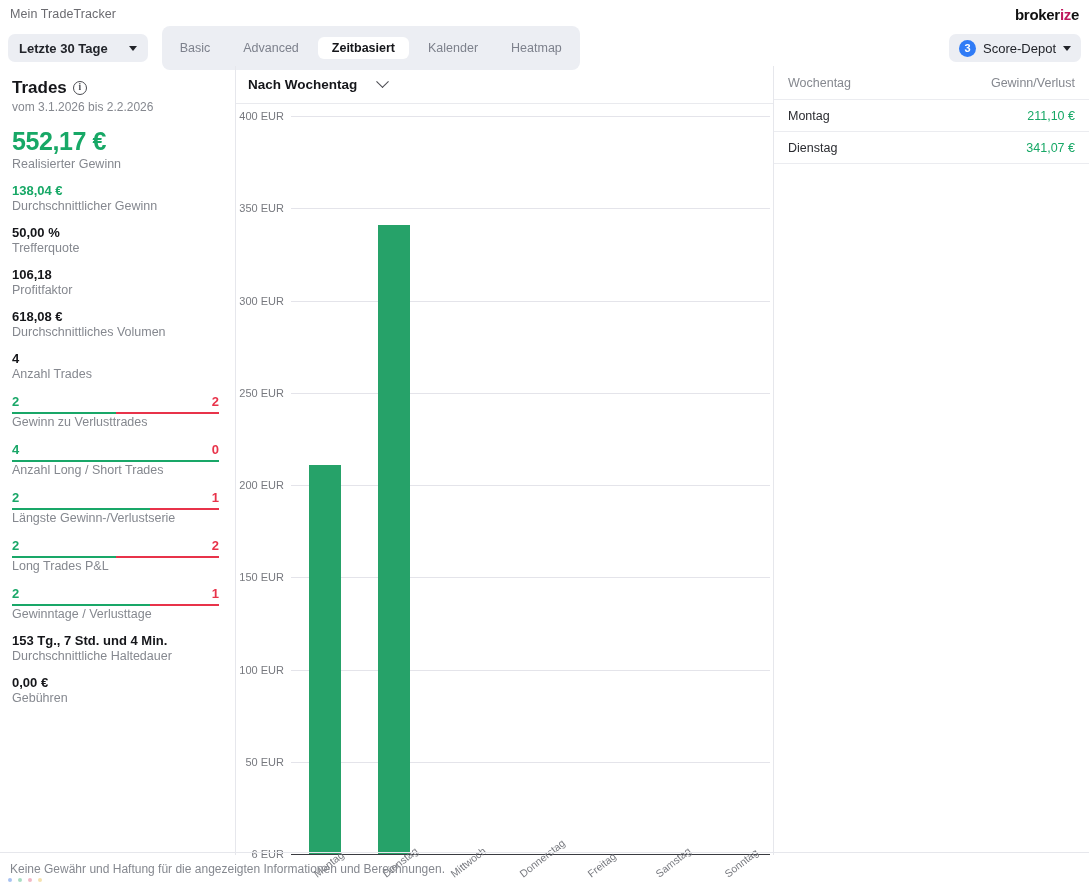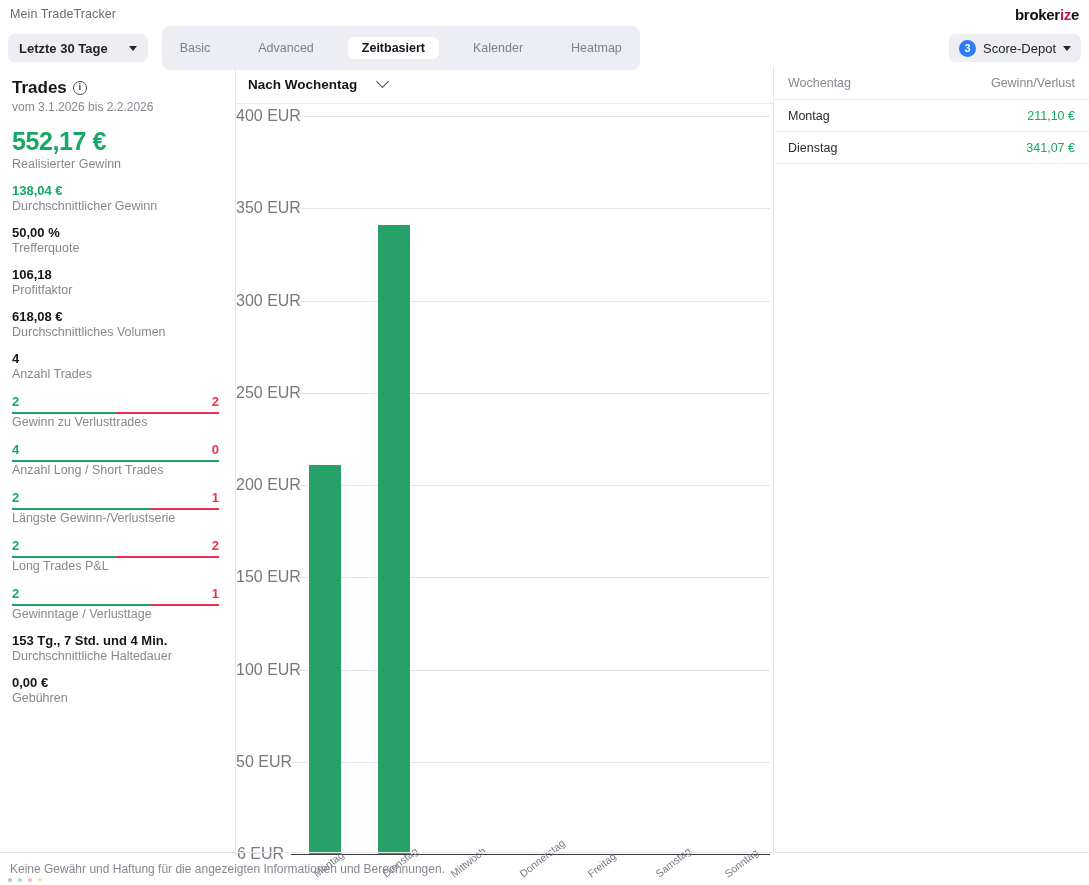--- a/index.html
+++ b/index.html
@@ -33,21 +33,21 @@
     padding: 0 11px; font-size: 13px; font-weight: 600; color: #22242a;
     font-family: "Liberation Sans", sans-serif; cursor: pointer;
   }
   .caret {
     width: 0; height: 0; border-left: 4.5px solid transparent;
     border-right: 4.5px solid transparent; border-top: 5.5px solid #22242a;
     display: inline-block;
   }
   .tabs {
     margin-left: 14px; background: #eceef3; border-radius: 8px;
-    height: 44px; display: flex; align-items: center; padding: 3px 4px; gap: 20px;
+    height: 44px; display: flex; align-items: center; padding: 3px 4px; gap: 5px;
   }
   .tab {
     height: 22px; display: inline-flex; align-items: center; padding: 0 14px;
     font-size: 12.5px; color: #7d818c; border-radius: 6px; cursor: pointer;
     font-family: "Liberation Sans", sans-serif; background: transparent; border: none;
     white-space: nowrap;
   }
   .tab.active { background: #ffffff; color: #15161a; font-weight: 700; }
 
   .depot {
@@ -116,21 +116,21 @@
   }
   .plot { position: absolute; left: 0; top: 38px; width: 538px; height: 751px; }
   .grid-line {
     position: absolute; left: 55px; right: 4px; height: 1px; background: #e4e4ea;
   }
   .axis-line {
     position: absolute; left: 55px; right: 4px; height: 1.4px; background: #3a3b40;
   }
   .ytick {
     position: absolute; left: 0; width: 48px; text-align: right;
-    font-size: 16px; color: #77797f; transform: translateY(-50%);
+    font-size: 11px; color: #77797f; transform: translateY(-50%);
     white-space: nowrap;
   }
   .bar { position: absolute; background: #26a269; bottom: 0; }
   .xtick {
     position: absolute; font-size: 10.5px; color: #77797f;
     transform-origin: left top; transform: rotate(-38deg);
     white-space: nowrap;
   }
 
   

